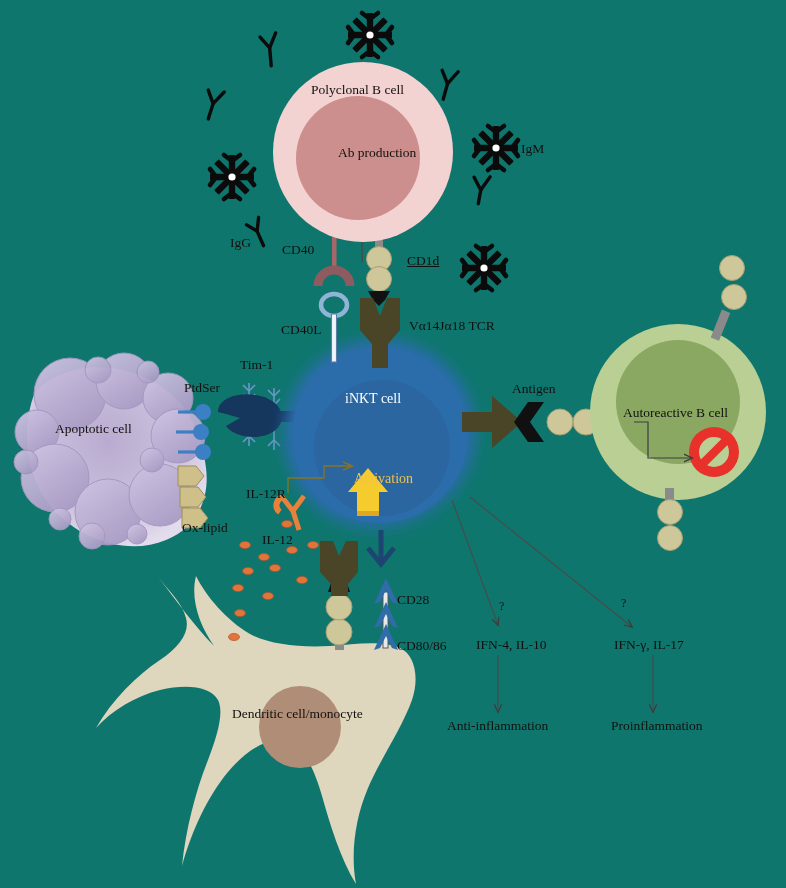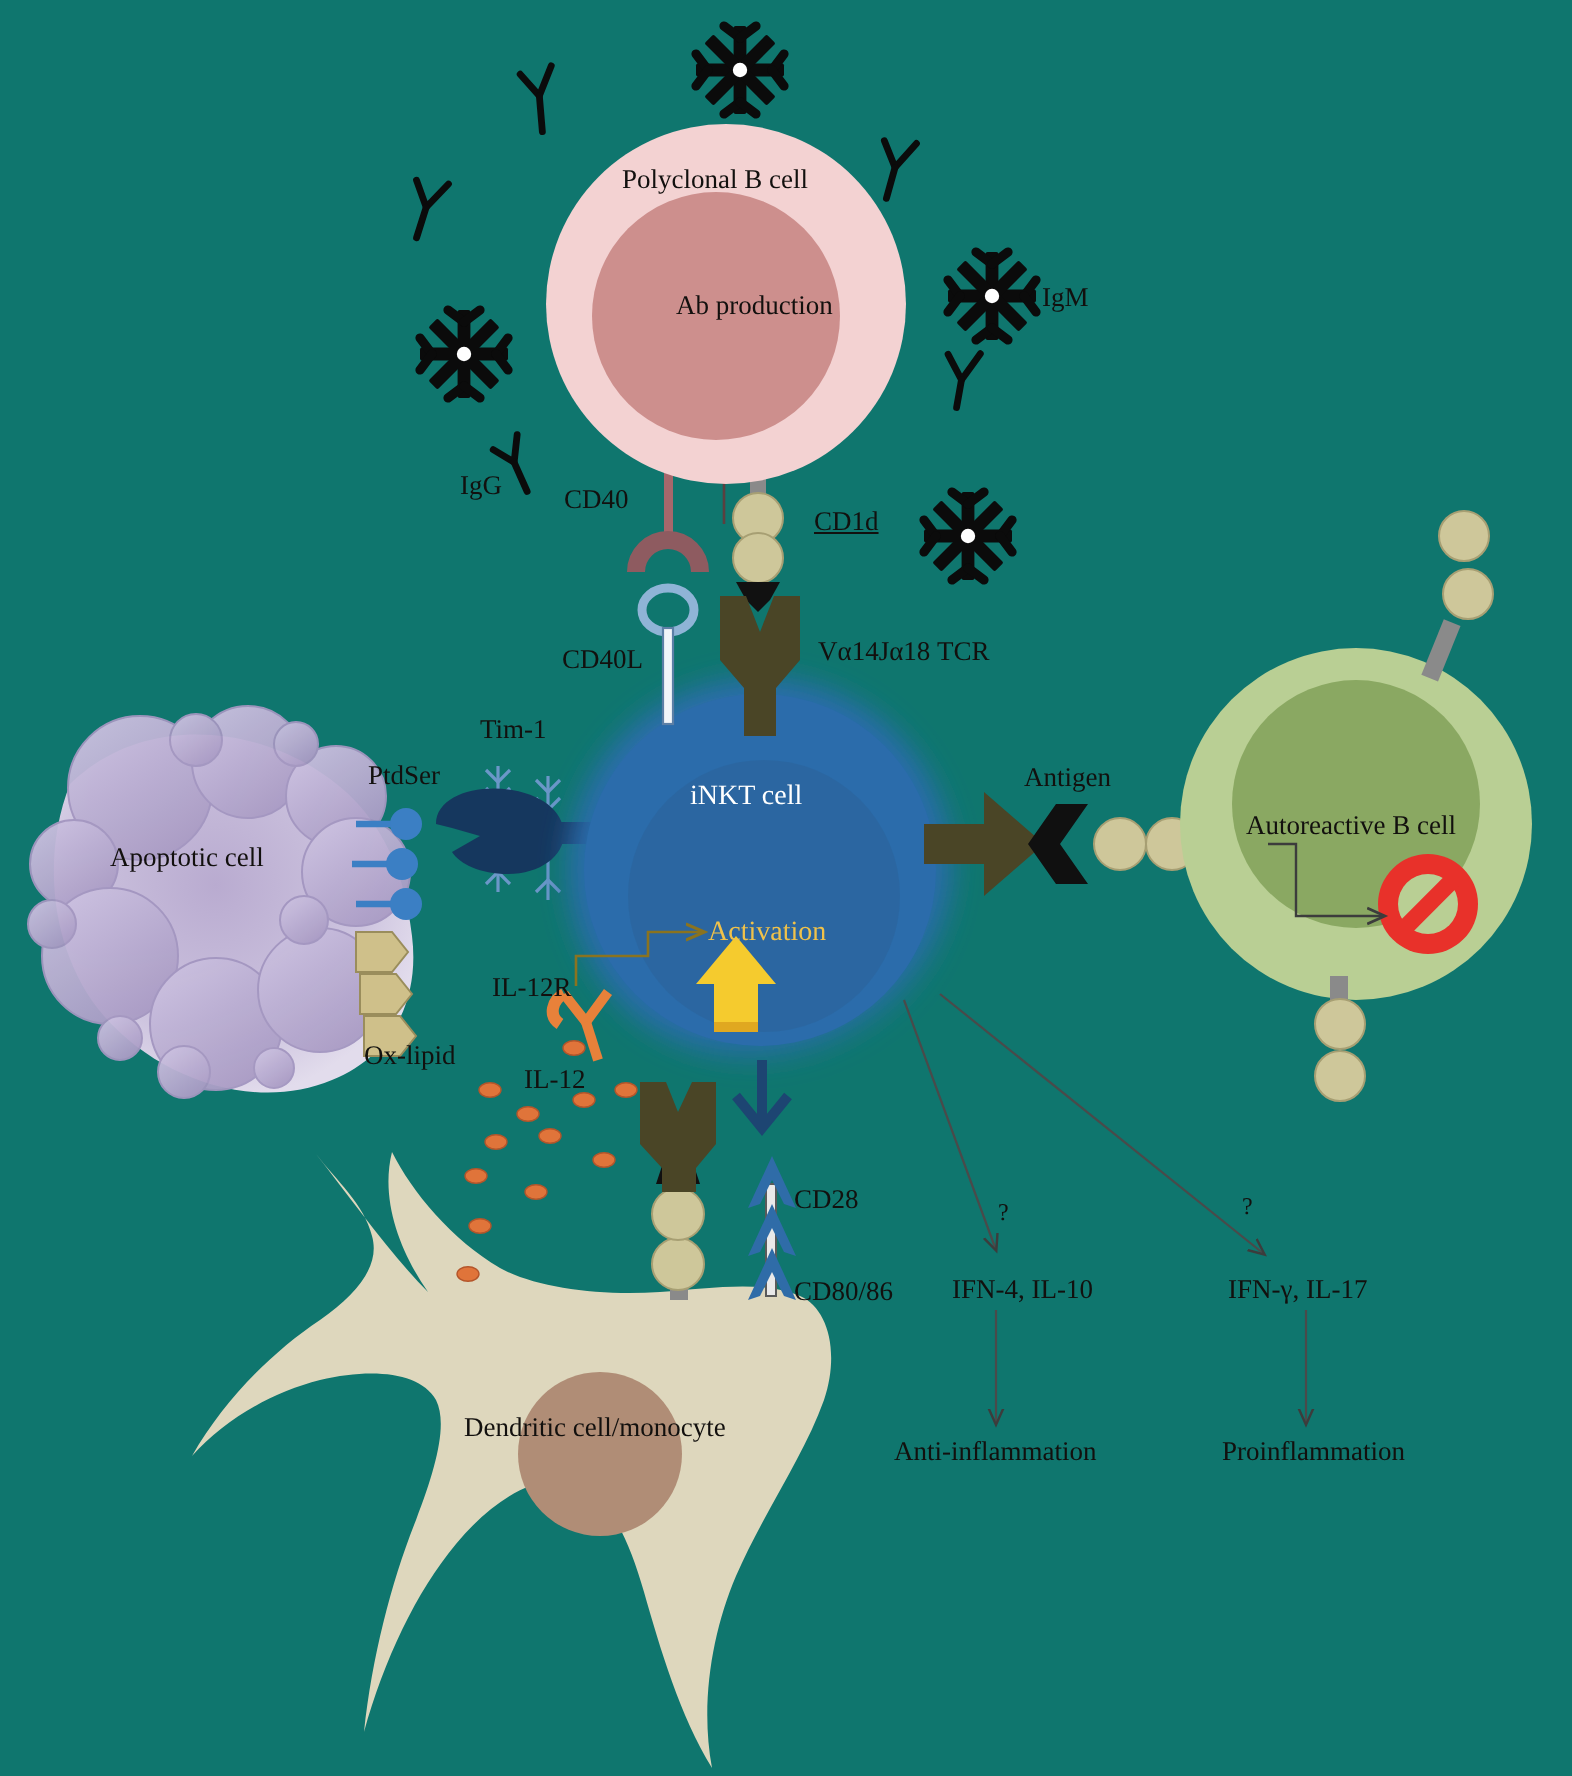--- a/index.html
+++ b/index.html
@@ -3,21 +3,21 @@
 <meta charset="utf-8">
 <style>
   html,body{margin:0;padding:0;background:#ffffff;}
   body{width:786px;height:888px;overflow:hidden;
        font-family:"Liberation Serif","DejaVu Serif",serif;}
   #stage{position:relative;width:786px;height:888px;background:#0f766e;}
   svg.layer{position:absolute;left:0;top:0;width:786px;height:888px;}
   .lbl{position:absolute;white-space:nowrap;color:#12100e;font-size:13.5px;
        font-family:"Liberation Serif","DejaVu Serif",serif;line-height:1;}
   .lbl.wht{color:#ffffff;font-size:14px;}
-  .lbl.act{color:#f0c24a;font-size:14px;}
+  .lbl.act{color:#f0c24a;font-size:14px;margin-top:12px;}
   .lbl.q{font-size:12px;}
 </style>
 </head>
 <body>
 
 <div id="stage">
 
   <svg class="layer" viewBox="0 0 786 888">
     <defs>
       <radialGradient id="gInkt" cx="45%" cy="40%" r="62%">

